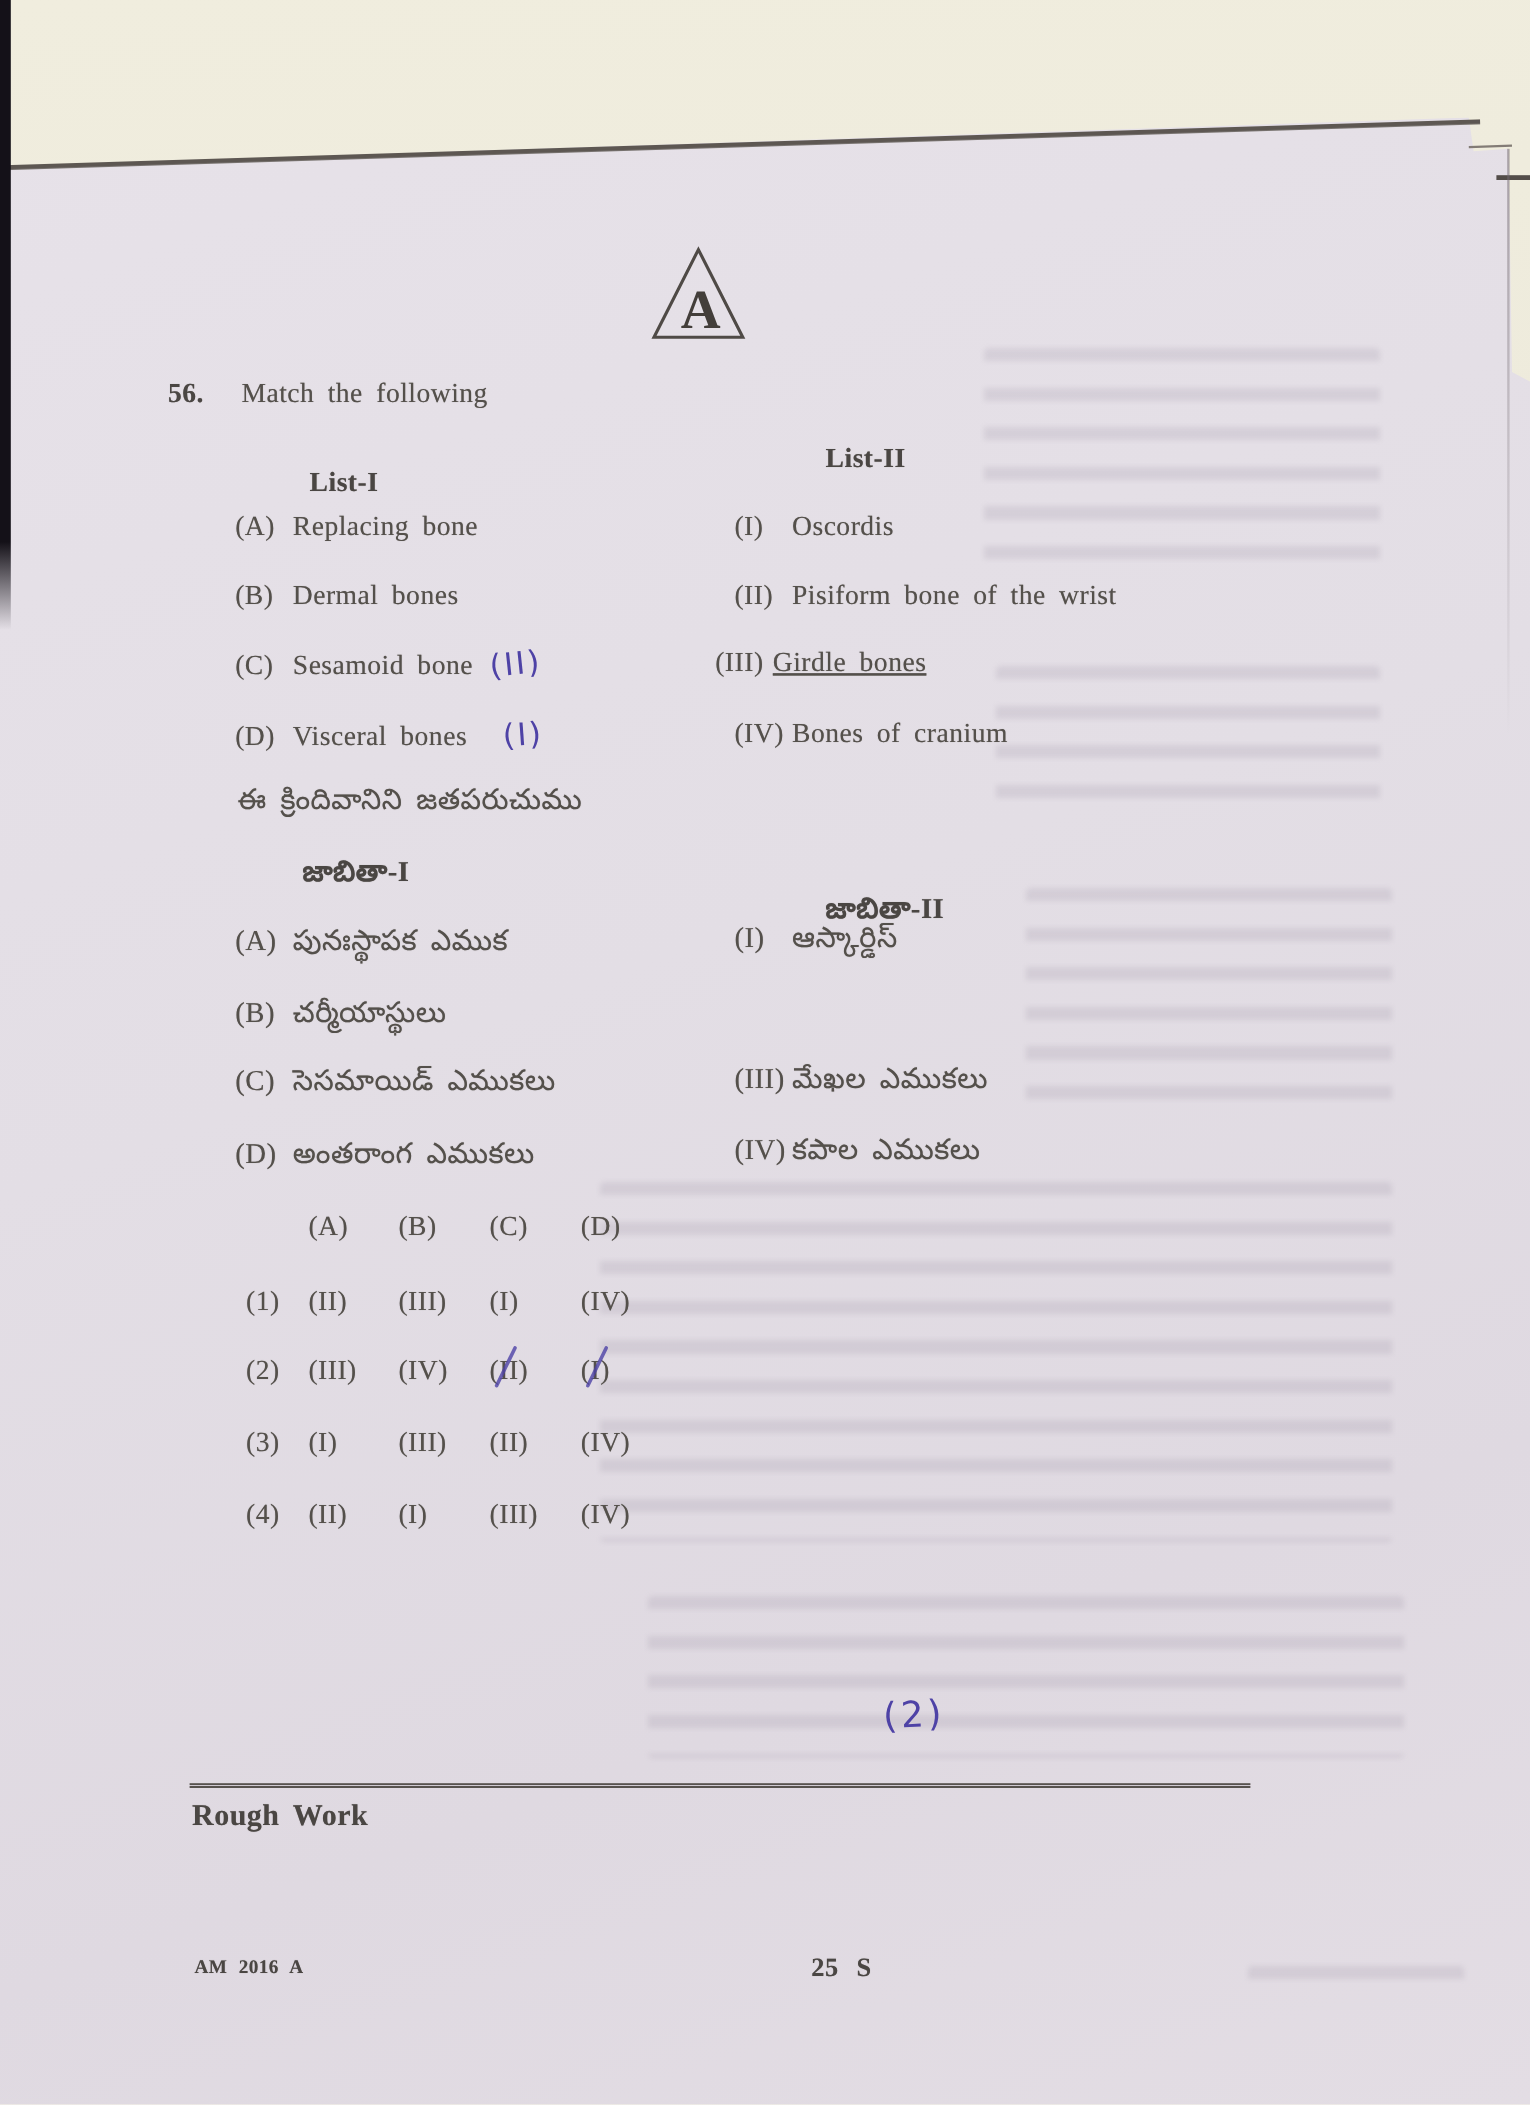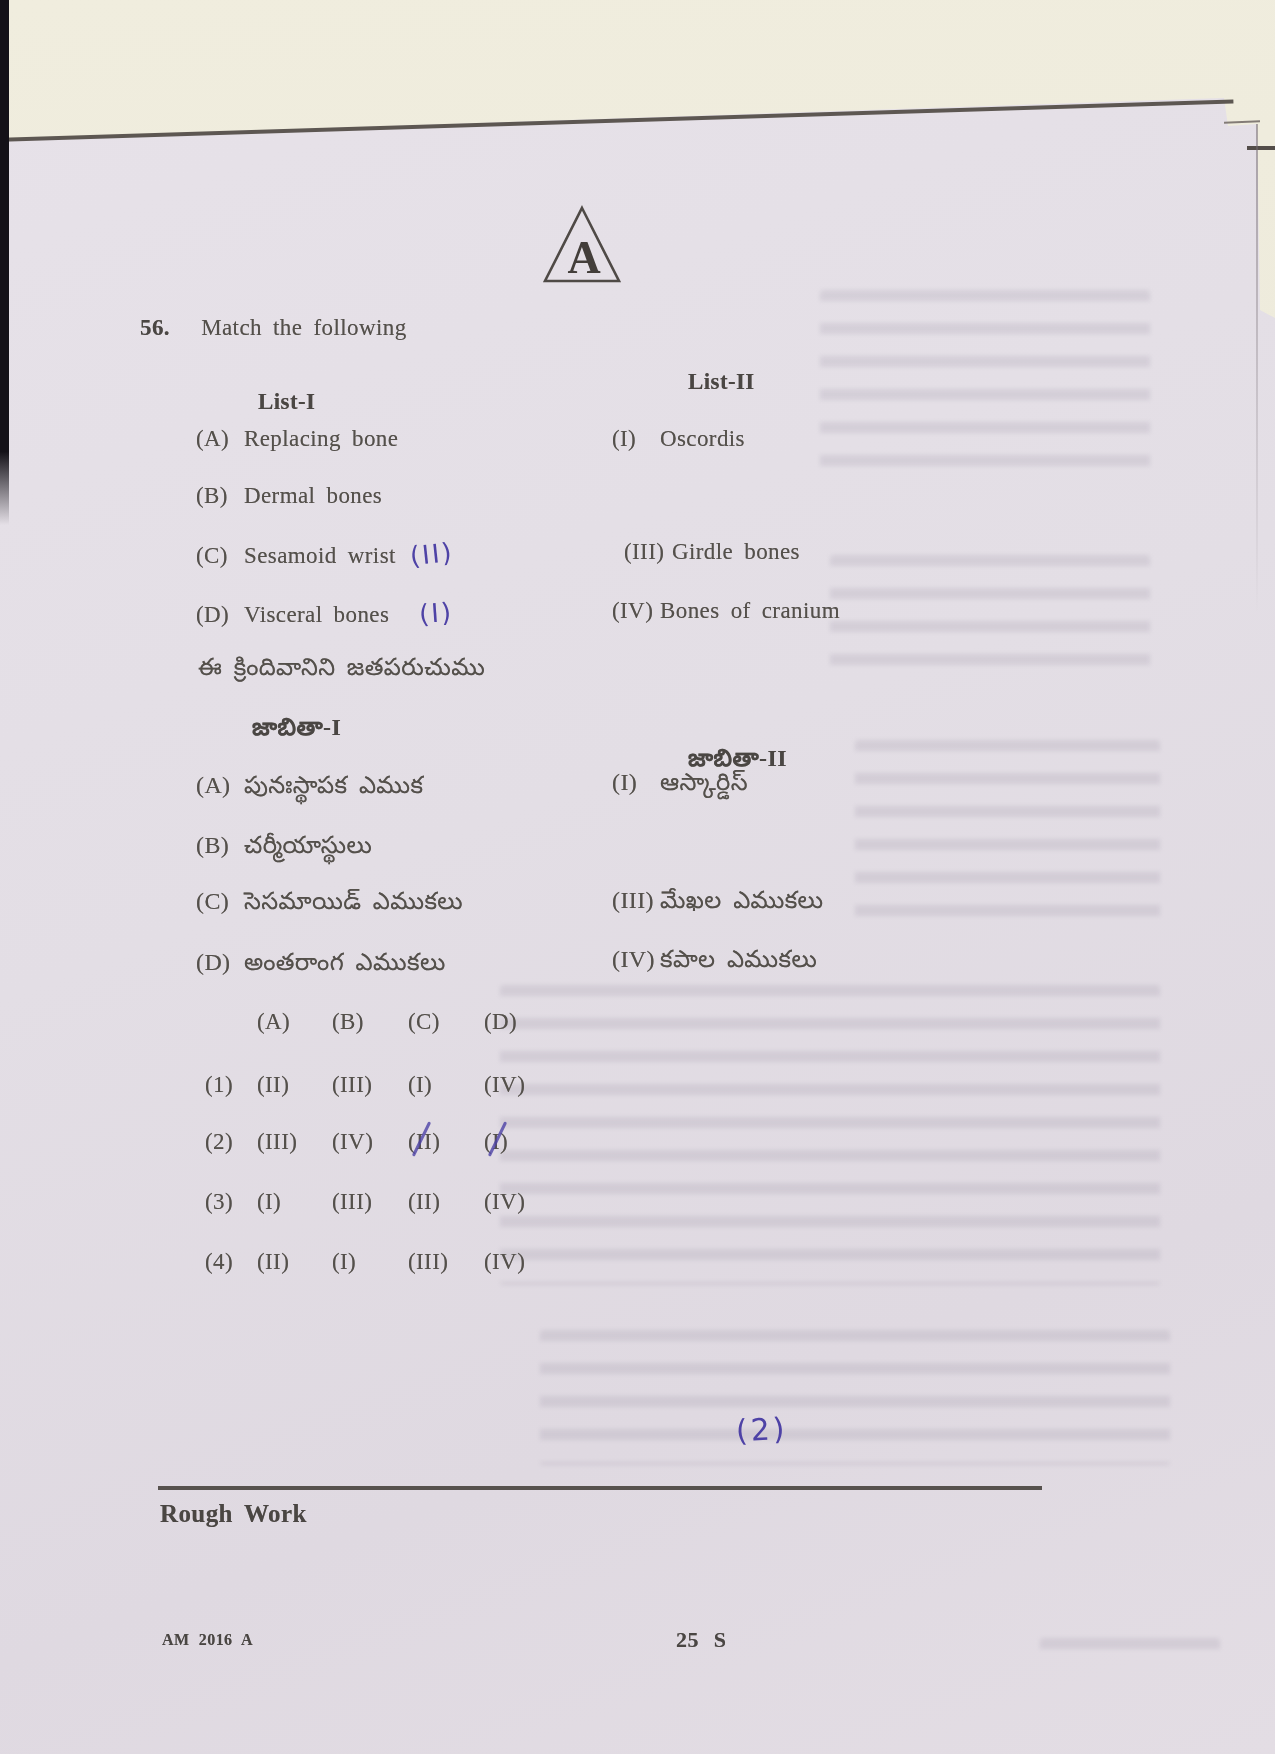--- a/index.html
+++ b/index.html
@@ -75,30 +75,33 @@
     <div class="row bold" style="left:258px;top:388px;">List-I</div>
     <div class="row bold" style="left:688px;top:368px;">List-II</div>
 
     <div class="row" style="left:196px;top:425px;">
       <span class="lbl">(A)</span><span>Replacing bone</span>
     </div>
     <div class="row" style="left:196px;top:482px;">
       <span class="lbl">(B)</span><span>Dermal bones</span>
     </div>
     <div class="row" style="left:196px;top:538px;">
-      <span class="lbl">(C)</span><span>Sesamoid wrist</span><span class="pen ann">(II)</span>
+      <span class="lbl">(C)</span><span>Sesamoid bone</span><span class="pen ann">(II)</span>
     </div>
     <div class="row" style="left:196px;top:597px;">
       <span class="lbl">(D)</span><span>Visceral bones</span><span class="pen ann ann-d">(I)</span>
     </div>
 
     <div class="row" style="left:612px;top:425px;">
       <span class="lbl">(I)</span><span>Oscordis</span>
     </div>
-    <div class="row" style="left:624px;top:538px;">
+    <div class="row" style="left:612px;top:482px;">
+      <span class="lbl">(II)</span><span>Pisiform bone of the wrist</span>
+    </div>
+    <div class="row" style="left:596px;top:538px;text-decoration:underline;">
       <span class="lbl">(III)</span><span>Girdle bones</span>
     </div>
     <div class="row" style="left:612px;top:597px;">
       <span class="lbl">(IV)</span><span>Bones of cranium</span>
     </div>
 
     <div class="row" style="left:165px;top:652px;font-size:24px;margin-left:33px;">ఈ క్రిందివానిని జతపరుచుము</div>
     <div class="row bold" style="left:252px;top:712px;font-size:24px;">జాబితా-I</div>
     <div class="row bold" style="left:688px;top:710px;font-size:24px;margin-top:33px;">జాబితా-II</div>
 

